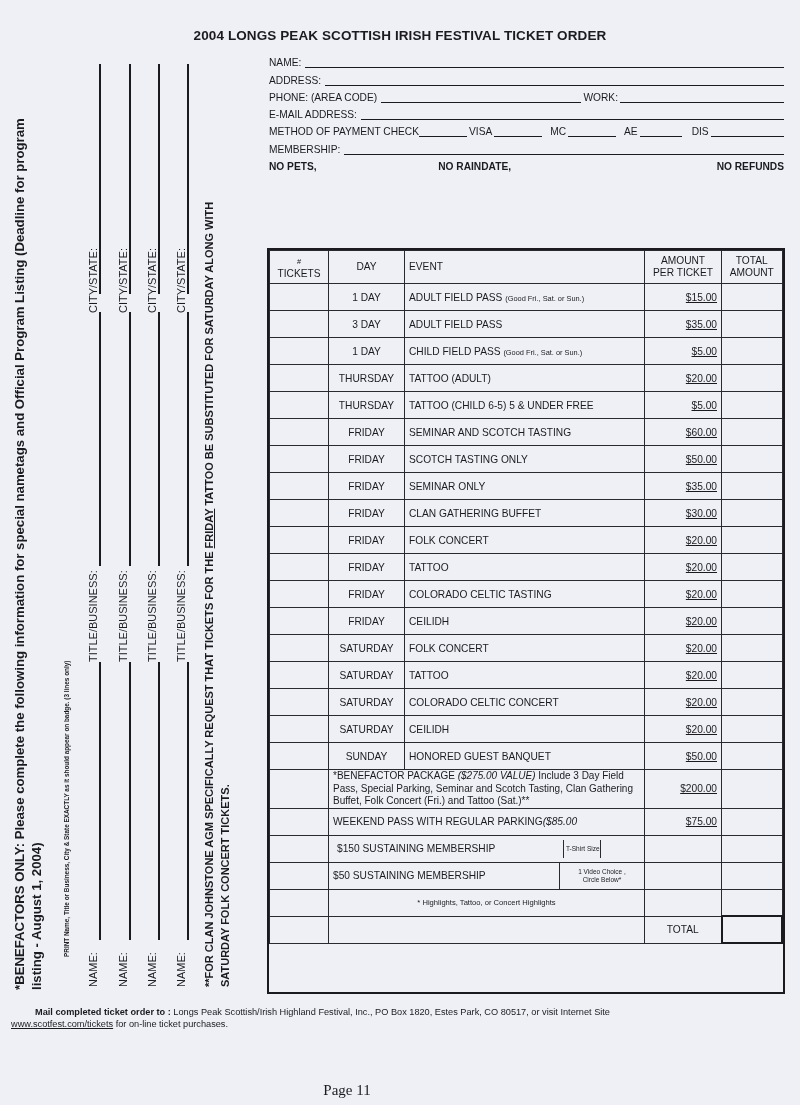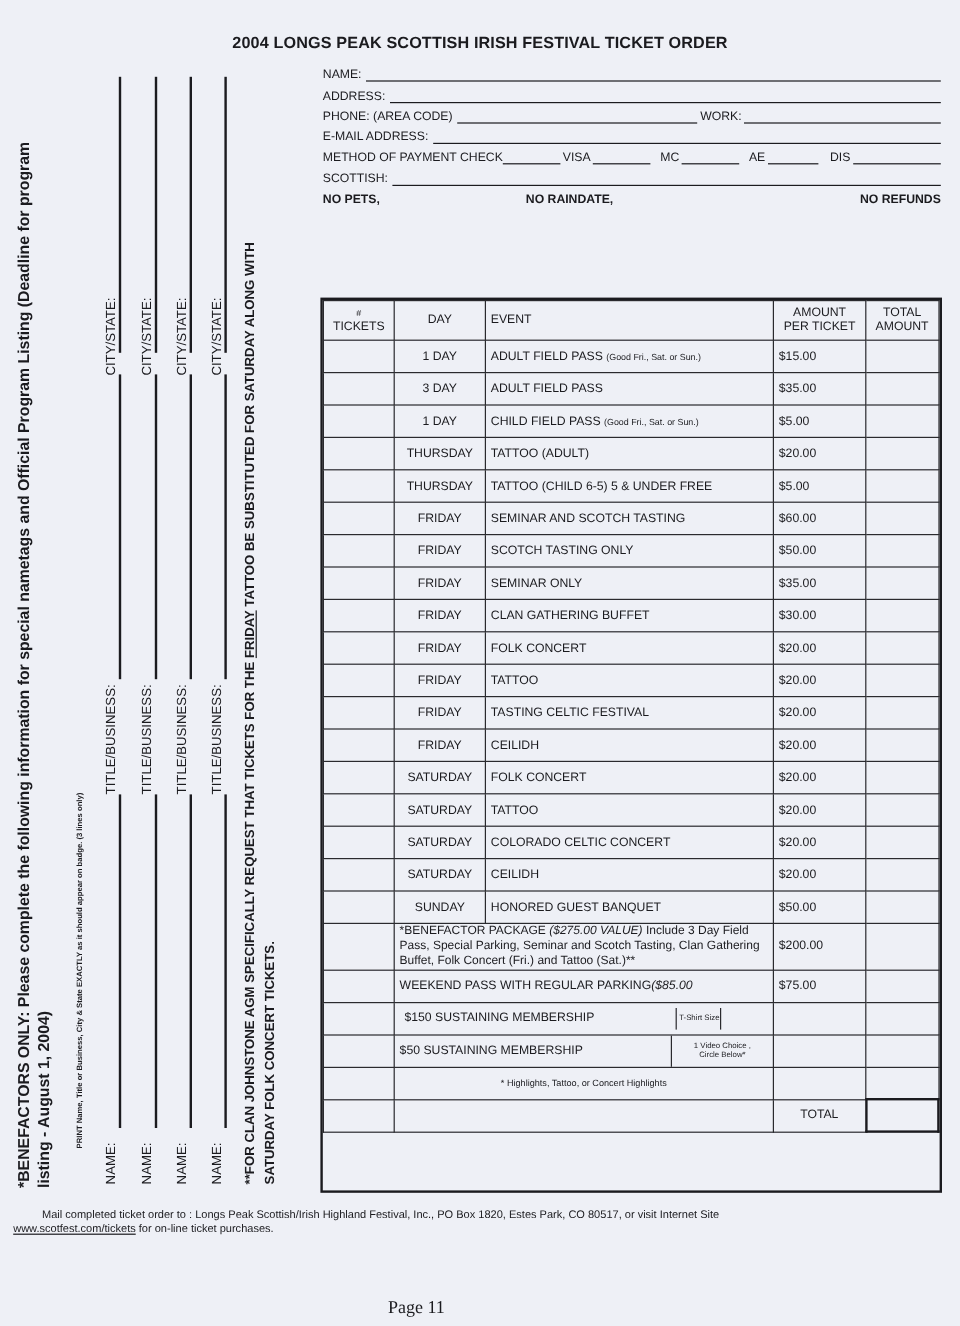--- a/index.html
+++ b/index.html
@@ -25,33 +25,33 @@
   .policy span:nth-child(2) { margin-right: 84px; }
 
   
   .tbl-wrap { position: absolute; left: 267px; top: 248px; width: 518px; height: 746px; border: 2.5px solid #1b1b1f; }
   table.t { border-collapse: collapse; width: 100%; font-size: 10.2px; table-layout: fixed; }
   table.t td, table.t th { border: 1px solid #2a2a2e; padding: 0 4px; vertical-align: middle; font-weight: normal; }
   table.t th { text-align: left; height: 33px; line-height: 12px; }
   table.t th.c { text-align: center; }
   table.t td { height: 27px; }
   td.day { text-align: center; }
-  td.amt { text-align: left; padding-right: 6px; }
+  td.amt { text-align: right; padding-right: 6px; text-decoration: underline; }
   .small { font-size: 7.4px; }
   .ital { font-style: italic; }
   td.ben { line-height: 12.5px; height: 61px; vertical-align: top; padding-top: 3px; font-size: 10px; }
   td.amt-top { vertical-align: top; padding-top: 3px; }
   .inner { display: flex; height: 100%; align-items: center; }
   .inner .txt { width: 230px; padding-left: 4px; }
   .tiny-box { border-left: 1px solid #2a2a2e; height: 100%; font-size: 6.5px; line-height: 8px; display: flex; align-items: center; }
   .totalcell { font-weight: bold; text-align: center; }
   .totalbox { border: 2px solid #1b1b1f !important; }
 
   .mail { position: absolute; left: 11px; top: 1006px; width: 780px; font-size: 9.2px; line-height: 12px; }
-  .mail b { font-weight: normal; padding-left: 24px; }
+  .mail b { font-weight: bold; padding-left: 24px; }
   .mail .url { text-decoration: underline; }
   .page { position: absolute; left: 0; width: 694px; top: 1082px; text-align: center; font-family: "Liberation Serif", serif; font-size: 15px; }
 
   
   .rot { position: absolute; transform-origin: 0 0; transform: rotate(-90deg); white-space: nowrap; }
   .vline { position: absolute; width: 2px; background: #1b1b1f; }
 </style>
 </head>
 <body>
 
@@ -82,21 +82,21 @@
     <span class="mid">VISA</span>
     <span class="short" style="width:48px"></span>
     <span class="mid" style="padding-left:8px">MC</span>
     <span class="short" style="width:48px"></span>
     <span class="mid" style="padding-left:8px">AE</span>
     <span class="short" style="width:42px"></span>
     <span class="mid" style="padding-left:10px">DIS</span>
     <span class="line"></span>
   </div>
   <div class="frow">
-    <span class="lbl">SCOTTISH:</span>
+    <span class="lbl">MEMBERSHIP:</span>
     <span class="line"></span>
   </div>
   <div class="policy">
     <span>NO PETS,</span>
     <span>NO RAINDATE,</span>
     <span>NO REFUNDS</span>
   </div>
 </div>
 
 <div class="tbl-wrap">
@@ -191,21 +191,21 @@
         <tr>
           <td></td>
           <td class="day">FRIDAY</td>
           <td><span>TATTOO</span> <span class="small"></span></td>
           <td class="amt">$20.00</td>
           <td></td>
         </tr>
         <tr>
           <td></td>
           <td class="day">FRIDAY</td>
-          <td><span>TASTING CELTIC FESTIVAL</span> <span class="small"></span></td>
+          <td><span>COLORADO CELTIC TASTING</span> <span class="small"></span></td>
           <td class="amt">$20.00</td>
           <td></td>
         </tr>
         <tr>
           <td></td>
           <td class="day">FRIDAY</td>
           <td><span>CEILIDH</span> <span class="small"></span></td>
           <td class="amt">$20.00</td>
           <td></td>
         </tr>

